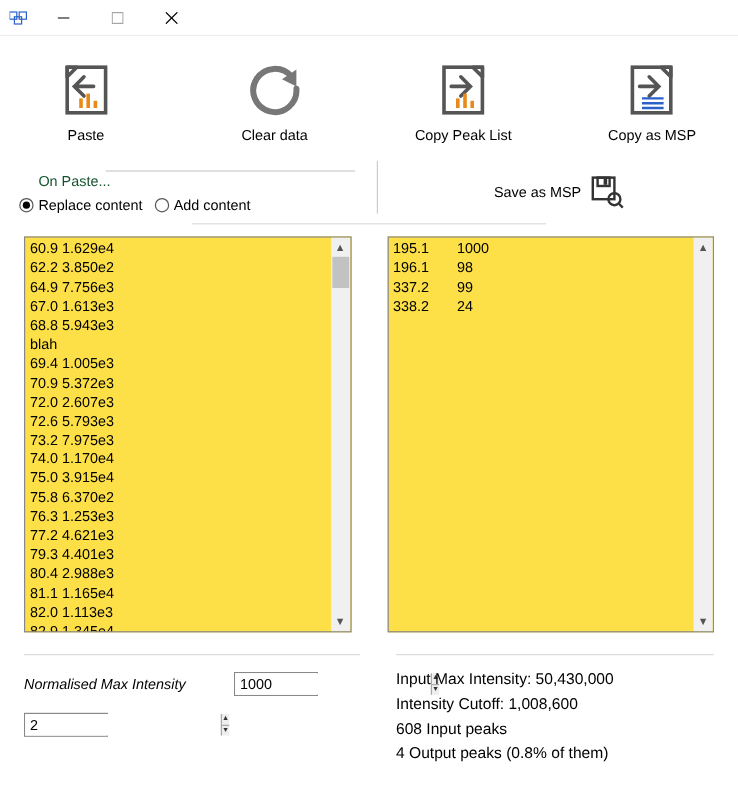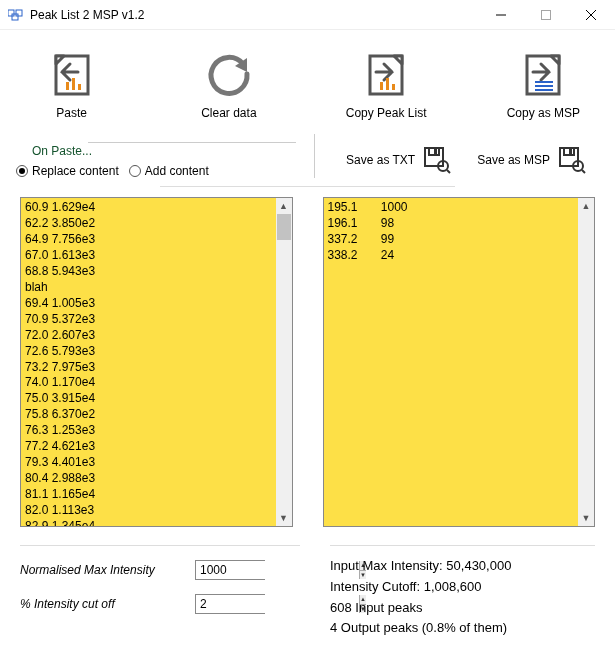--- a/index.html
+++ b/index.html
@@ -194,21 +194,20 @@
 <body>
 
 <div class="titlebar">
   <span class="app-icon">
     <svg viewBox="0 0 16 16">
       <rect x="0" y="3" width="6" height="6" fill="none" stroke="#2a62c9" stroke-width="1"></rect>
       <rect x="4" y="7" width="6" height="6" fill="none" stroke="#2a62c9" stroke-width="1"></rect>
       <rect x="8" y="3" width="6" height="6" fill="none" stroke="#2a62c9" stroke-width="1"></rect>
     </svg>
   </span>
-  <span class="title-text">Peak List 2 MSP v1.2</span>
   <div class="win-controls">
     <div class="win-btn">
       <svg width="10" height="10">
           <line x1="0" y1="5" x2="10" y2="5" stroke="#000" stroke-width="1"></line>
         </svg>
     </div>
     <div class="win-btn disabled">
       <svg width="10" height="10">
           <rect x="0.5" y="0.5" width="9" height="9" fill="none" stroke="#000" stroke-width="1"></rect>
         </svg>
@@ -283,32 +282,20 @@
         <span>Replace content</span>
       </div>
       <div class="radio-opt">
         <span class="radio-dot"></span>
         <span>Add content</span>
       </div>
     </div>
   </div>
   <div class="vdiv"></div>
   <div class="save-btns">
-    <div class="save-btn">
-      <span>Save as TXT</span>
-      <span class="save-icon">
-        <svg viewBox="0 0 28 28" width="28" height="28">
-          <rect x="2" y="2" width="18" height="18" fill="none" stroke="#333" stroke-width="2"></rect>
-          <rect x="6" y="2" width="10" height="7" fill="none" stroke="#333" stroke-width="2"></rect>
-          <rect x="11" y="3" width="3" height="5" fill="#333"></rect>
-          <circle cx="20" cy="20" r="5" fill="none" stroke="#333" stroke-width="2"></circle>
-          <line x1="24" y1="24" x2="27" y2="27" stroke="#333" stroke-width="2"></line>
-        </svg>
-      </span>
-    </div>
     <div class="save-btn">
       <span>Save as MSP</span>
       <span class="save-icon">
         <svg viewBox="0 0 28 28" width="28" height="28">
           <rect x="2" y="2" width="18" height="18" fill="none" stroke="#333" stroke-width="2"></rect>
           <rect x="6" y="2" width="10" height="7" fill="none" stroke="#333" stroke-width="2"></rect>
           <rect x="11" y="3" width="3" height="5" fill="#333"></rect>
           <circle cx="20" cy="20" r="5" fill="none" stroke="#333" stroke-width="2"></circle>
           <line x1="24" y1="24" x2="27" y2="27" stroke="#333" stroke-width="2"></line>
         </svg>
@@ -368,21 +355,20 @@
       <span class="ctrl-label">Normalised Max Intensity</span>
       <div class="spinner">
         <input class="spinner-input" value="1000" style="">
         <div class="spinner-btns">
           <div class="sbtn">▲</div>
           <div class="sbtn">▼</div>
         </div>
       </div>
     </div>
     <div class="ctrl-row">
-      <span class="ctrl-label">% Intensity cut off</span>
       <div class="spinner">
         <input class="spinner-input" value="2" style="">
         <div class="spinner-btns">
           <div class="sbtn">▲</div>
           <div class="sbtn">▼</div>
         </div>
       </div>
     </div>
   </div>
   <div class="bottom-right">

